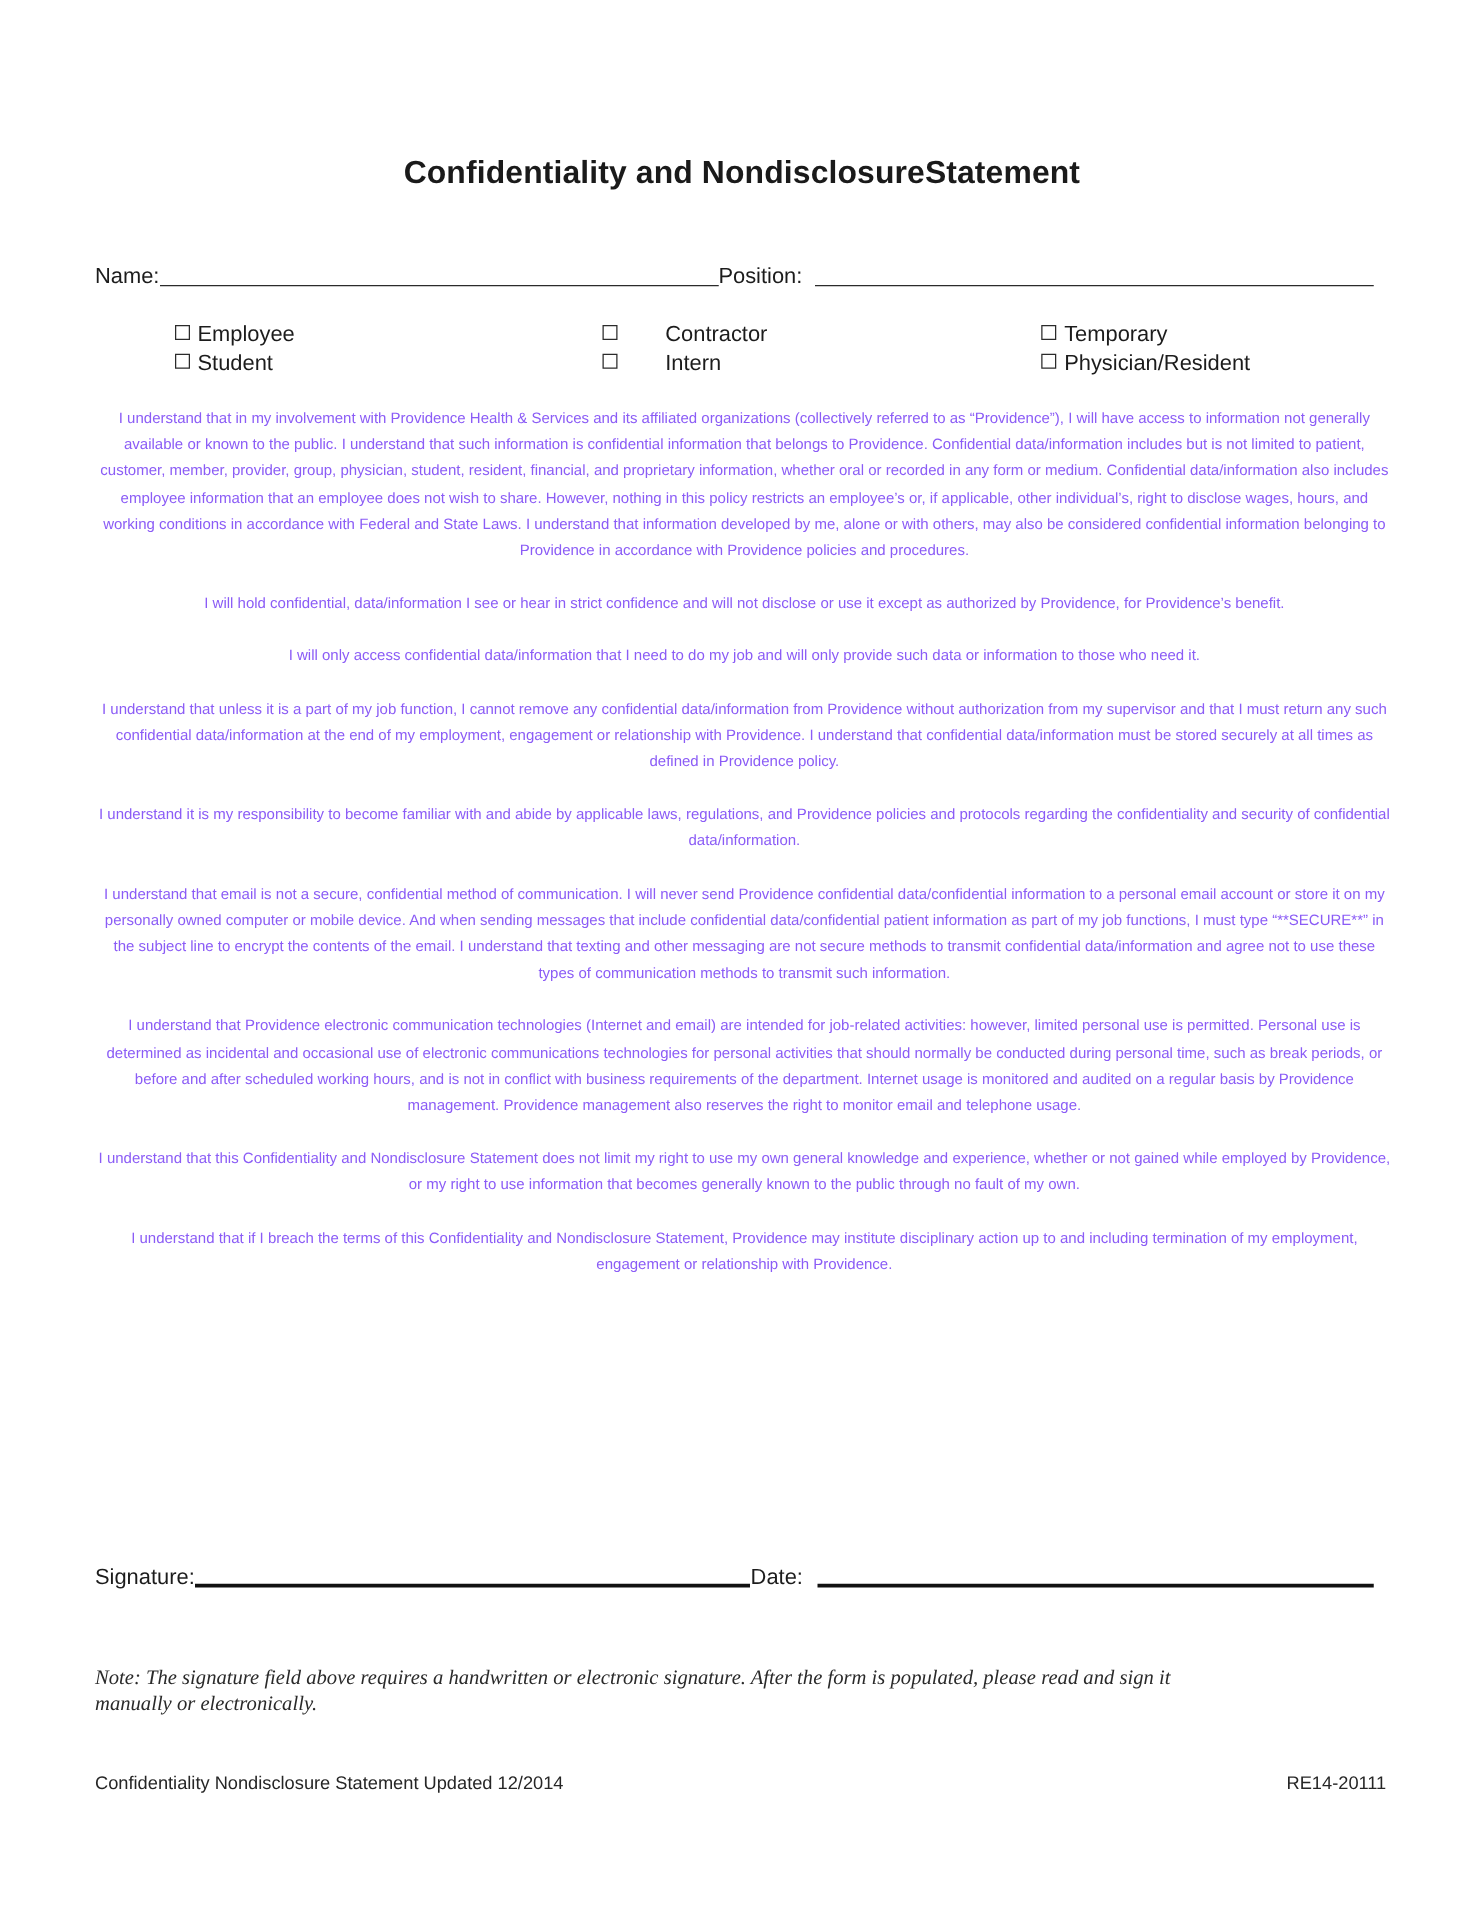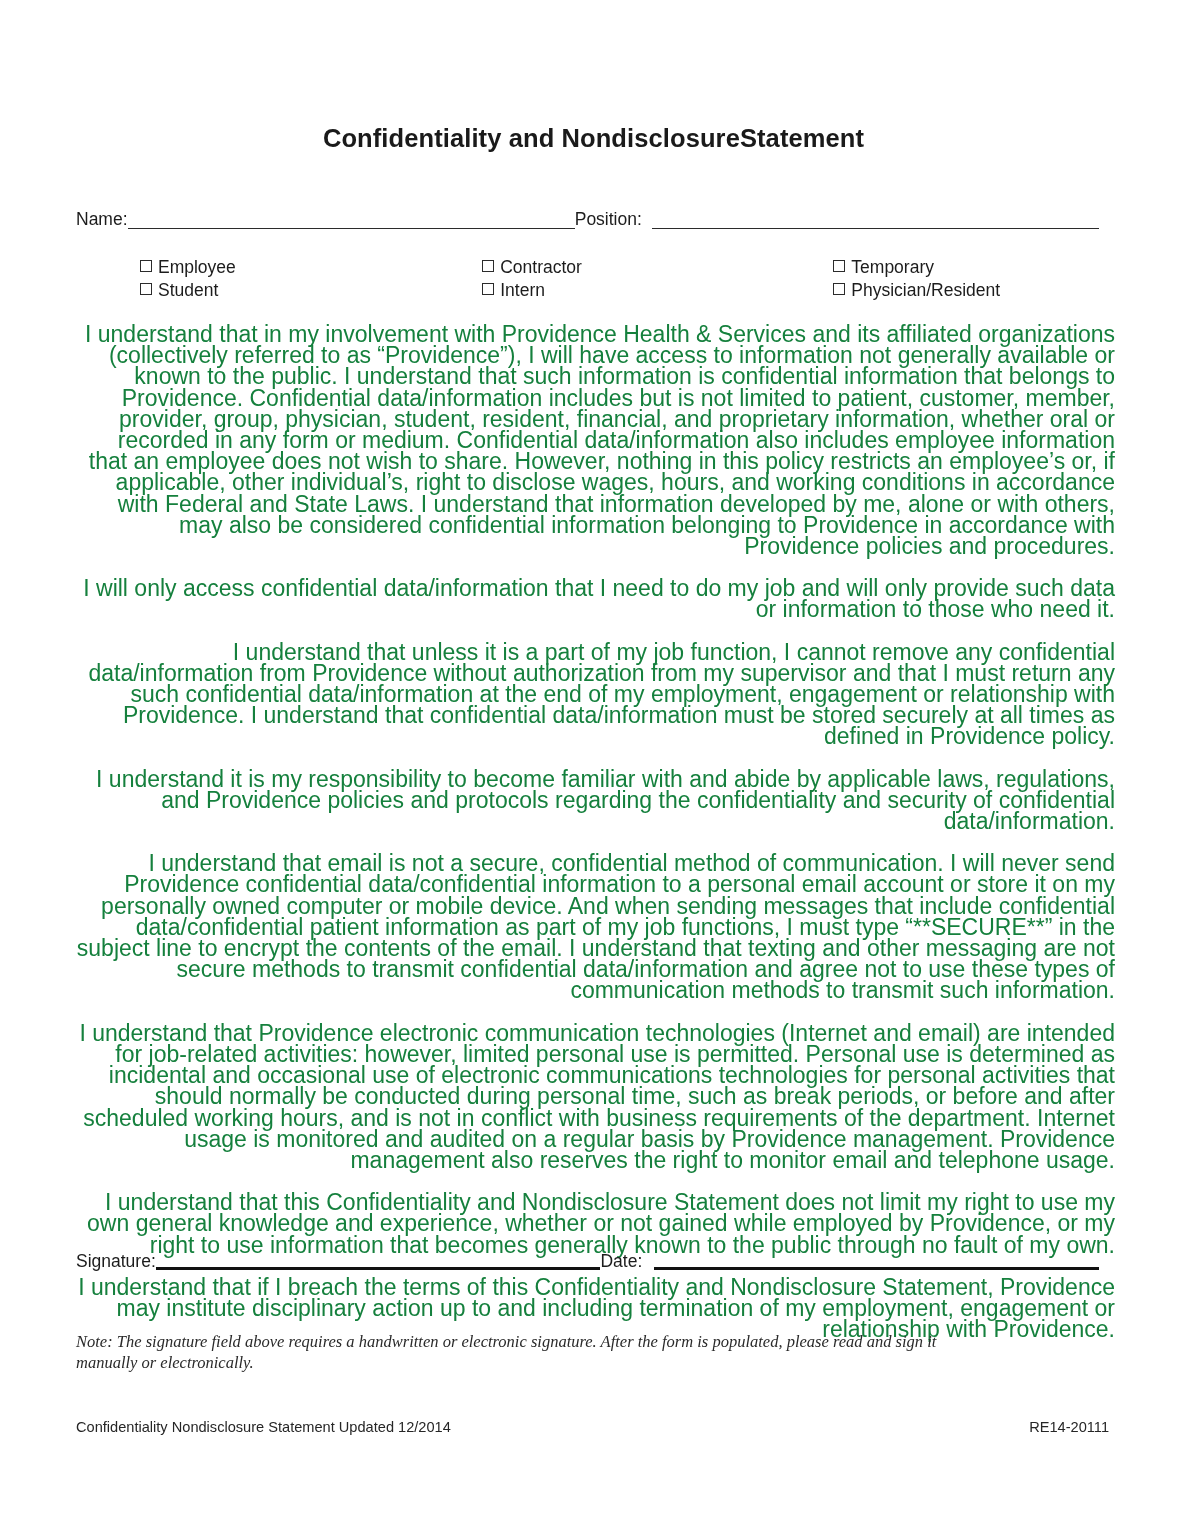--- a/index.html
+++ b/index.html
@@ -35,21 +35,21 @@
     color: #1a1a1a;
   }
 
   
   .namerow {
     position: absolute;
     left: 76px;
     right: 88px;
     top: 211px;
     display: flex;
-    align-items: flex-start;
+    align-items: flex-end;
     font-size: 17.5px;
     color: #1c1c1c;
   }
   .fieldlabel {
     white-space: nowrap;
     line-height: 1;
     padding-bottom: 1px;
   }
   .ruleline {
     flex: 1 1 auto;
@@ -69,44 +69,44 @@
     font-size: 17.5px;
     line-height: 23px;
     color: #1c1c1c;
   }
   .checkrow {
     display: flex;
     width: 100%;
   }
   .checkcell { display: flex; align-items: baseline; padding-left: 40px; }
   .checkcell.c1 { width: 340px; }
-  .checkcell.c2 { width: 350px; }
+  .checkcell.c2 { width: 350px; gap: 32px; }
   .checkcell.c3 { width: 300px; }
   .cbox {
     display: inline-block;
     width: 10px;
     height: 10px;
     border: 1.3px solid #2b2b2b;
     margin-right: 6px;
     position: relative;
     top: -1px;
     flex: 0 0 auto;
     background: #fff;
   }
 
   
   .body {
     position: absolute;
     left: 76px;
     top: 324px;
     width: 1039px;
-    font-size: 23px;
+    font-size: 12px;
     line-height: 21.2px;
-    color: #15803d;
-    text-align: right;
+    color: #8b5cf6;
+    text-align: center;
   }
   .body p {
     margin: 0 0 21px 0;
   }
   .body p:last-child { margin-bottom: 0; }
 
   
   .sigrow {
     position: absolute;
     left: 76px;
@@ -192,20 +192,21 @@
       </span>
       <span class="checkcell c3">
         <span class="cbox"></span>
         <span>Physician/Resident</span>
       </span>
     </div>
   </div>
 
   <div class="body">
     <p>I understand that in my involvement with Providence Health &amp; Services and its affiliated organizations (collectively referred to as “Providence”), I will have access to information not generally available or known to the public. I understand that such information is confidential information that belongs to Providence. Confidential data/information includes but is not limited to patient, customer, member, provider, group, physician, student, resident, financial, and proprietary information, whether oral or recorded in any form or medium. Confidential data/information also includes employee information that an employee does not wish to share. However, nothing in this policy restricts an employee’s or, if applicable, other individual’s, right to disclose wages, hours, and working conditions in accordance with Federal and State Laws. I understand that information developed by me, alone or with others, may also be considered confidential information belonging to Providence in accordance with Providence policies and procedures.</p>
+    <p>I will hold confidential, data/information I see or hear in strict confidence and will not disclose or use it except as authorized by Providence, for Providence’s benefit.</p>
     <p>I will only access confidential data/information that I need to do my job and will only provide such data or information to those who need it.</p>
     <p>I understand that unless it is a part of my job function, I cannot remove any confidential data/information from Providence without authorization from my supervisor and that I must return any such confidential data/information at the end of my employment, engagement or relationship with Providence. I understand that confidential data/information must be stored securely at all times as defined in Providence policy.</p>
     <p>I understand it is my responsibility to become familiar with and abide by applicable laws, regulations, and Providence policies and protocols regarding the confidentiality and security of confidential data/information.</p>
     <p>I understand that email is not a secure, confidential method of communication. I will never send Providence confidential data/confidential information to a personal email account or store it on my personally owned computer or mobile device. And when sending messages that include confidential data/confidential patient information as part of my job functions, I must type “**SECURE**” in the subject line to encrypt the contents of the email. I understand that texting and other messaging are not secure methods to transmit confidential data/information and agree not to use these types of communication methods to transmit such information.</p>
     <p>I understand that Providence electronic communication technologies (Internet and email) are intended for job-related activities: however, limited personal use is permitted. Personal use is determined as incidental and occasional use of electronic communications technologies for personal activities that should normally be conducted during personal time, such as break periods, or before and after scheduled working hours, and is not in conflict with business requirements of the department. Internet usage is monitored and audited on a regular basis by Providence management. Providence management also reserves the right to monitor email and telephone usage.</p>
     <p>I understand that this Confidentiality and Nondisclosure Statement does not limit my right to use my own general knowledge and experience, whether or not gained while employed by Providence, or my right to use information that becomes generally known to the public through no fault of my own.</p>
     <p>I understand that if I breach the terms of this Confidentiality and Nondisclosure Statement, Providence may institute disciplinary action up to and including termination of my employment, engagement or relationship with Providence.</p>
   </div>
 
   <div class="sigrow">

